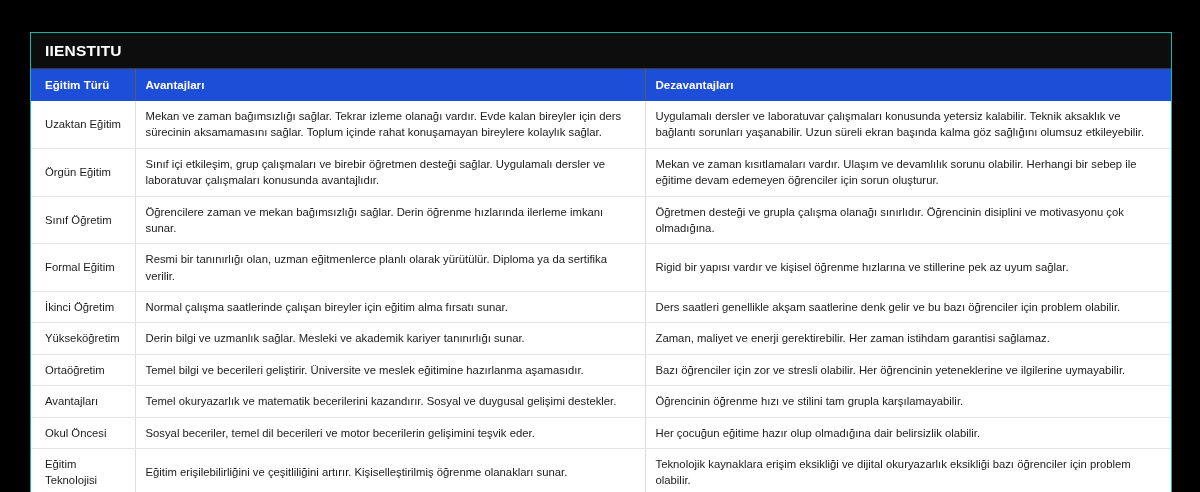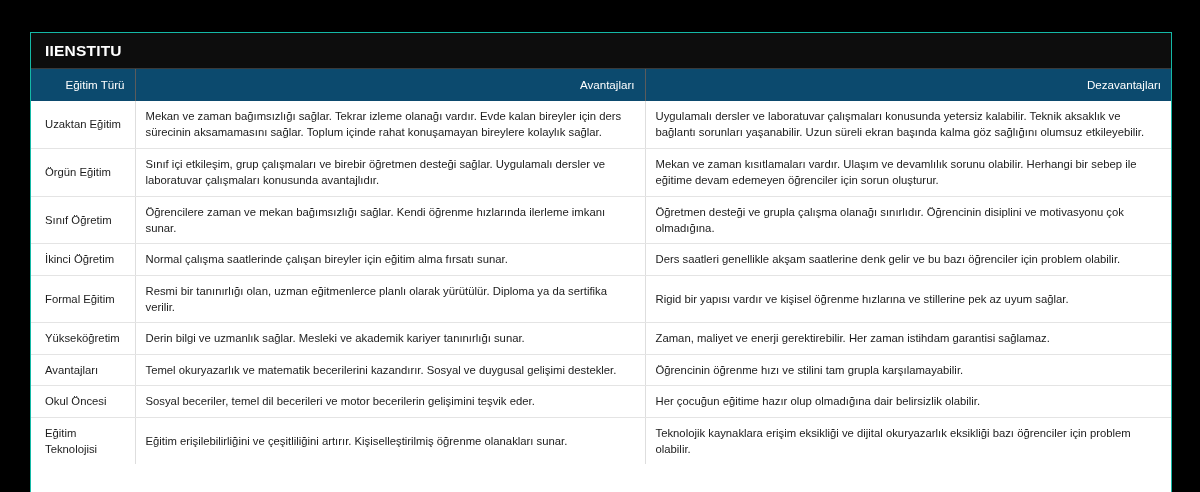--- a/index.html
+++ b/index.html
@@ -61,25 +61,25 @@
     border-collapse: collapse;
     table-layout: fixed;
     width: 100%;
     background: #ffffff;
   }
   col.c-type  { width: 104px; }
   col.c-adv   { width: 510px; }
   col.c-dis   { width: 526px; }
 
   thead th {
-    background: #0c4a6e;
+    background: #1d4ed8;
     color: #ffffff;
     font-size: 11.6px;
-    font-weight: normal;
-    text-align: right;
+    font-weight: bold;
+    text-align: left;
     padding: 7px 10px 8px 10px;
     height: 17px;
     vertical-align: middle;
     border-right: 1px solid #5b5b5b;
     white-space: nowrap;
   }
   thead th:last-child { border-right: none; }
   thead th.th-type { padding-left: 14px; }
 
   tbody td {
@@ -138,37 +138,42 @@
             <td class="body-cell">Mekan ve zaman bağımsızlığı sağlar. Tekrar izleme olanağı vardır. Evde kalan bireyler için ders sürecinin aksamamasını sağlar. Toplum içinde rahat konuşamayan bireylere kolaylık sağlar.</td>
             <td class="body-cell">Uygulamalı dersler ve laboratuvar çalışmaları konusunda yetersiz kalabilir. Teknik aksaklık ve bağlantı sorunları yaşanabilir. Uzun süreli ekran başında kalma göz sağlığını olumsuz etkileyebilir.</td>
           </tr>
           <tr>
             <td class="type-cell">Örgün Eğitim</td>
             <td class="body-cell">Sınıf içi etkileşim, grup çalışmaları ve birebir öğretmen desteği sağlar. Uygulamalı dersler ve laboratuvar çalışmaları konusunda avantajlıdır.</td>
             <td class="body-cell">Mekan ve zaman kısıtlamaları vardır. Ulaşım ve devamlılık sorunu olabilir. Herhangi bir sebep ile eğitime devam edemeyen öğrenciler için sorun oluşturur.</td>
           </tr>
           <tr>
             <td class="type-cell">Sınıf Öğretim</td>
-            <td class="body-cell">Öğrencilere zaman ve mekan bağımsızlığı sağlar. Kendi öğrenme hızlarında ilerleme imkanı sunar.</td>
+            <td class="body-cell">Öğrencilere zaman ve mekan bağımsızlığı sağlar. Derin öğrenme hızlarında ilerleme imkanı sunar.</td>
             <td class="body-cell">Öğretmen desteği ve grupla çalışma olanağı sınırlıdır. Öğrencinin disiplini ve motivasyonu çok olmadığına.</td>
+          </tr>
+          <tr>
+            <td class="type-cell">Formal Eğitim</td>
+            <td class="body-cell">Resmi bir tanınırlığı olan, uzman eğitmenlerce planlı olarak yürütülür. Diploma ya da sertifika verilir.</td>
+            <td class="body-cell">Rigid bir yapısı vardır ve kişisel öğrenme hızlarına ve stillerine pek az uyum sağlar.</td>
           </tr>
           <tr>
             <td class="type-cell">İkinci Öğretim</td>
             <td class="body-cell">Normal çalışma saatlerinde çalışan bireyler için eğitim alma fırsatı sunar.</td>
             <td class="body-cell">Ders saatleri genellikle akşam saatlerine denk gelir ve bu bazı öğrenciler için problem olabilir.</td>
           </tr>
           <tr>
-            <td class="type-cell">Formal Eğitim</td>
-            <td class="body-cell">Resmi bir tanınırlığı olan, uzman eğitmenlerce planlı olarak yürütülür. Diploma ya da sertifika verilir.</td>
-            <td class="body-cell">Rigid bir yapısı vardır ve kişisel öğrenme hızlarına ve stillerine pek az uyum sağlar.</td>
-          </tr>
-          <tr>
             <td class="type-cell">Yükseköğretim</td>
             <td class="body-cell">Derin bilgi ve uzmanlık sağlar. Mesleki ve akademik kariyer tanınırlığı sunar.</td>
             <td class="body-cell">Zaman, maliyet ve enerji gerektirebilir. Her zaman istihdam garantisi sağlamaz.</td>
+          </tr>
+          <tr>
+            <td class="type-cell">Ortaöğretim</td>
+            <td class="body-cell">Temel bilgi ve becerileri geliştirir. Üniversite ve meslek eğitimine hazırlanma aşamasıdır.</td>
+            <td class="body-cell">Bazı öğrenciler için zor ve stresli olabilir. Her öğrencinin yeteneklerine ve ilgilerine uymayabilir.</td>
           </tr>
           <tr>
             <td class="type-cell">Avantajları</td>
             <td class="body-cell">Temel okuryazarlık ve matematik becerilerini kazandırır. Sosyal ve duygusal gelişimi destekler.</td>
             <td class="body-cell">Öğrencinin öğrenme hızı ve stilini tam grupla karşılamayabilir.</td>
           </tr>
           <tr>
             <td class="type-cell">Okul Öncesi</td>
             <td class="body-cell">Sosyal beceriler, temel dil becerileri ve motor becerilerin gelişimini teşvik eder.</td>
             <td class="body-cell">Her çocuğun eğitime hazır olup olmadığına dair belirsizlik olabilir.</td>

